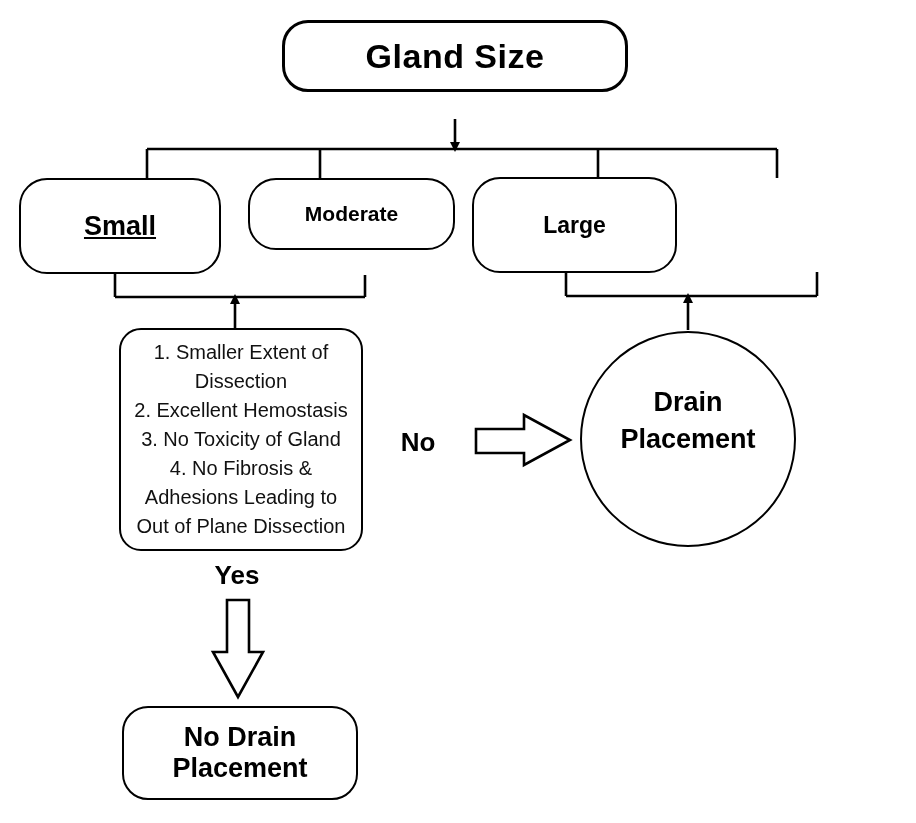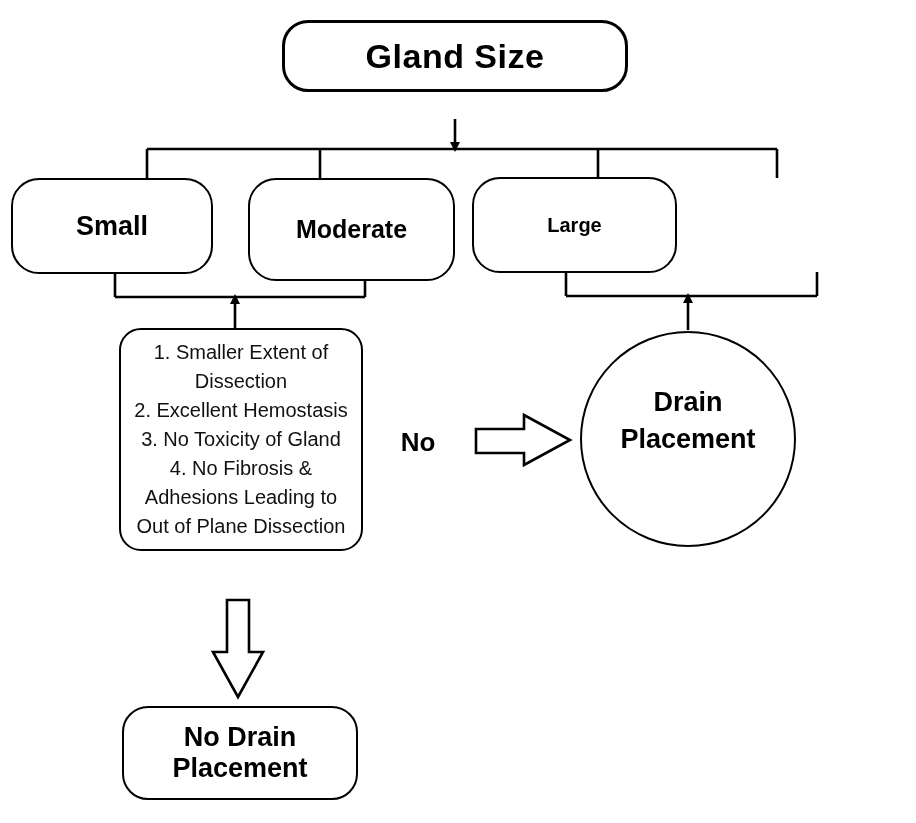--- a/index.html
+++ b/index.html
@@ -32,23 +32,23 @@
     align-items: center;
     justify-content: center;
     text-align: center;
     font-weight: 700;
   }
   .node-root {
     left: 282px; top: 20px; width: 346px; height: 72px;
     border-radius: 26px; border-width: 3px;
     font-size: 34px; letter-spacing: 0.5px;
   }
-  .node-small    { left: 11px;  top: 178px; width: 202px; height: 96px; border-radius: 28px; font-size: 27px; }
-  .node-moderate { left: 248px; top: 178px; width: 207px; height: 103px; border-radius: 28px; font-size: 25px; }
-  .node-large    { left: 472px; top: 177px; width: 205px; height: 96px; border-radius: 28px; font-size: 20px; }
+  .node-small    { left: 19px;  top: 178px; width: 202px; height: 96px; border-radius: 28px; font-size: 27px; text-decoration: underline; }
+  .node-moderate { left: 248px; top: 178px; width: 207px; height: 72px; border-radius: 28px; font-size: 21px; }
+  .node-large    { left: 472px; top: 177px; width: 205px; height: 96px; border-radius: 28px; font-size: 23px; }
   .node-huge     { left: 690px; top: 178px; width: 202px; height: 94px; border-radius: 28px; font-size: 27px; }
   .node-criteria {
     left: 119px; top: 328px; width: 244px; height: 223px;
     border-radius: 22px;
     font-weight: 400;
     font-size: 20px;
     line-height: 29px;
     white-space: pre-line;
     color: #111111;
   }
@@ -135,20 +135,21 @@
   <div class="node node-criteria">
     <span class="label-inner">1. Smaller Extent of
 Dissection
 2. Excellent Hemostasis
 3. No Toxicity of Gland
 4.  No Fibrosis &amp;
 Adhesions Leading to
 Out of Plane Dissection</span>
   </div>
 
+  <div class="edge-label edge-label-yes">Yes</div>
 
   <div class="edge-label edge-label-no">No</div>
 
   <div class="node node-nodrain">
     <span class="label-inner">No Drain Placement</span>
   </div>
 
   <div class="node node-drain-circle">
     <span class="label-inner">Drain Placement</span>
   </div>

